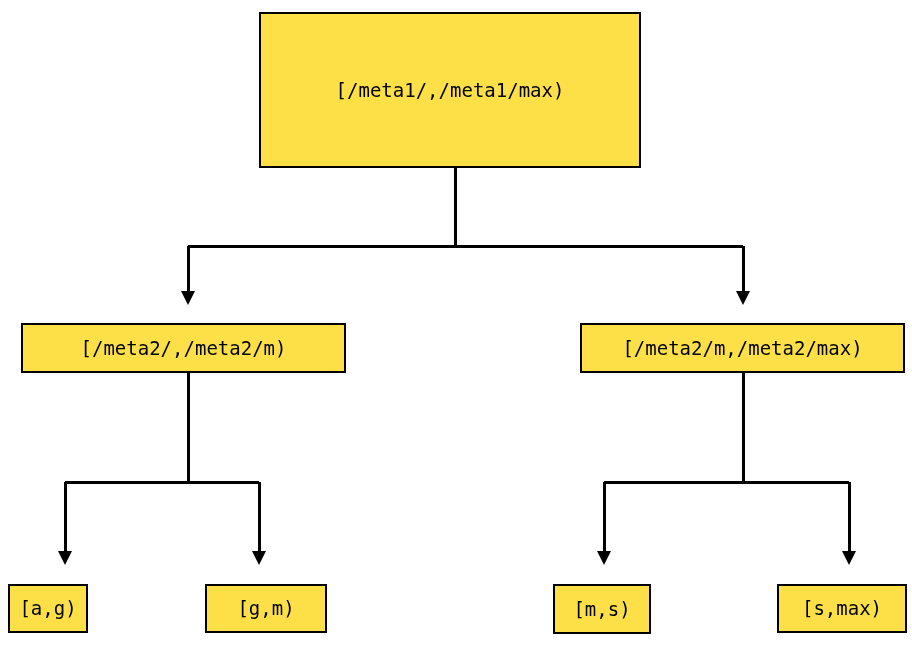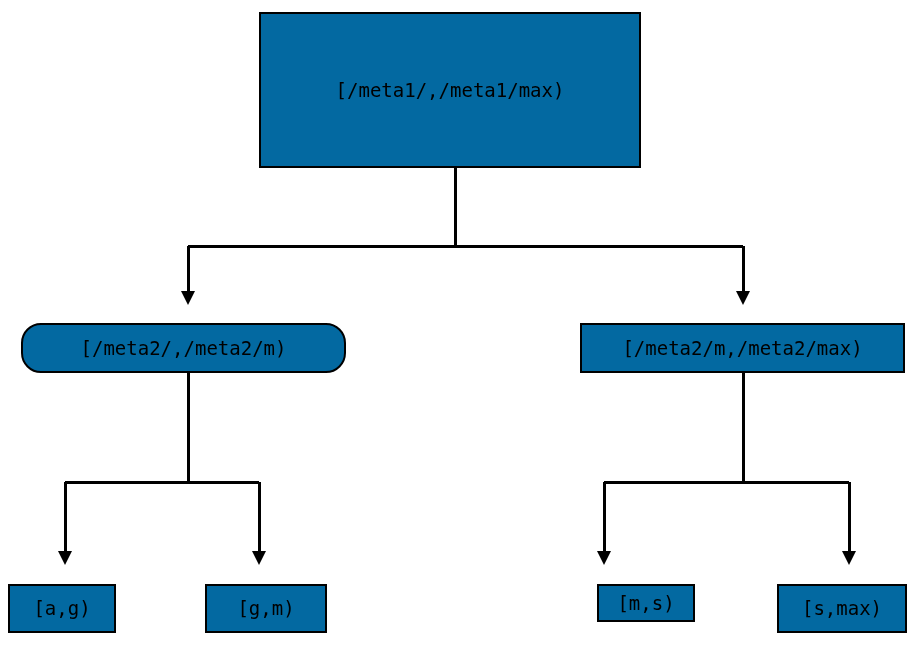--- a/index.html
+++ b/index.html
@@ -28,21 +28,21 @@
     left: 0;
     top: 0;
     width: 912px;
     height: 652px;
     pointer-events: none;
   }
   .node {
     position: absolute;
     box-sizing: border-box;
     border: 2px solid #000000;
-    background: #0369a1;
+    background: #fde047;
     display: flex;
     align-items: center;
     justify-content: center;
     text-align: center;
     white-space: pre;
   }
   .node-label {
     font-family: "DejaVu Sans Mono", "Liberation Mono", monospace;
     font-size: 19px;
     line-height: 19px;
@@ -55,48 +55,46 @@
     top: 12px;
     width: 382px;
     height: 156px;
   }
   
   #node-meta2-lower {
     left: 21px;
     top: 323px;
     width: 325px;
     height: 50px;
-    border-radius: 20px;
   }
   #node-meta2-upper {
     left: 580px;
     top: 323px;
     width: 325px;
     height: 50px;
     text-align: right;
   }
   
   #node-leaf-ag {
     left: 8px;
     top: 584px;
-    width: 108px;
+    width: 80px;
     height: 49px;
   }
   #node-leaf-gm {
     left: 205px;
     top: 584px;
     width: 122px;
     height: 49px;
   }
   #node-leaf-ms {
     left: 553px;
     top: 584px;
     width: 98px;
-    height: 38px;
-    margin-left: 44px;
+    height: 50px;
   }
   #node-leaf-smax {
     left: 777px;
     top: 584px;
     width: 130px;
     height: 49px;
   }
 </style>
 </head>
 <body>

